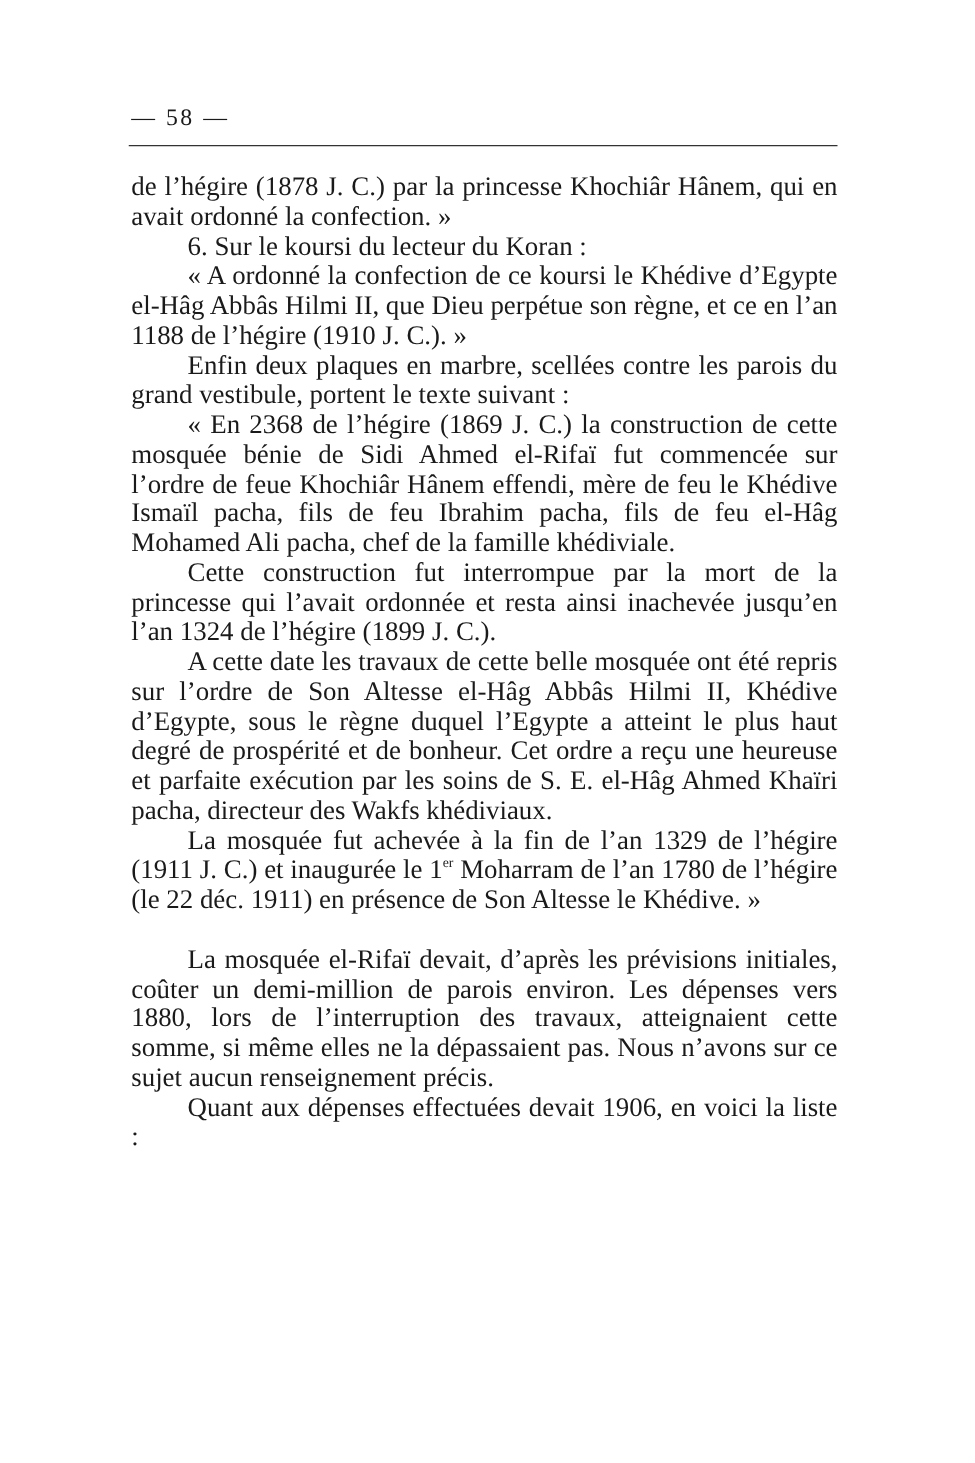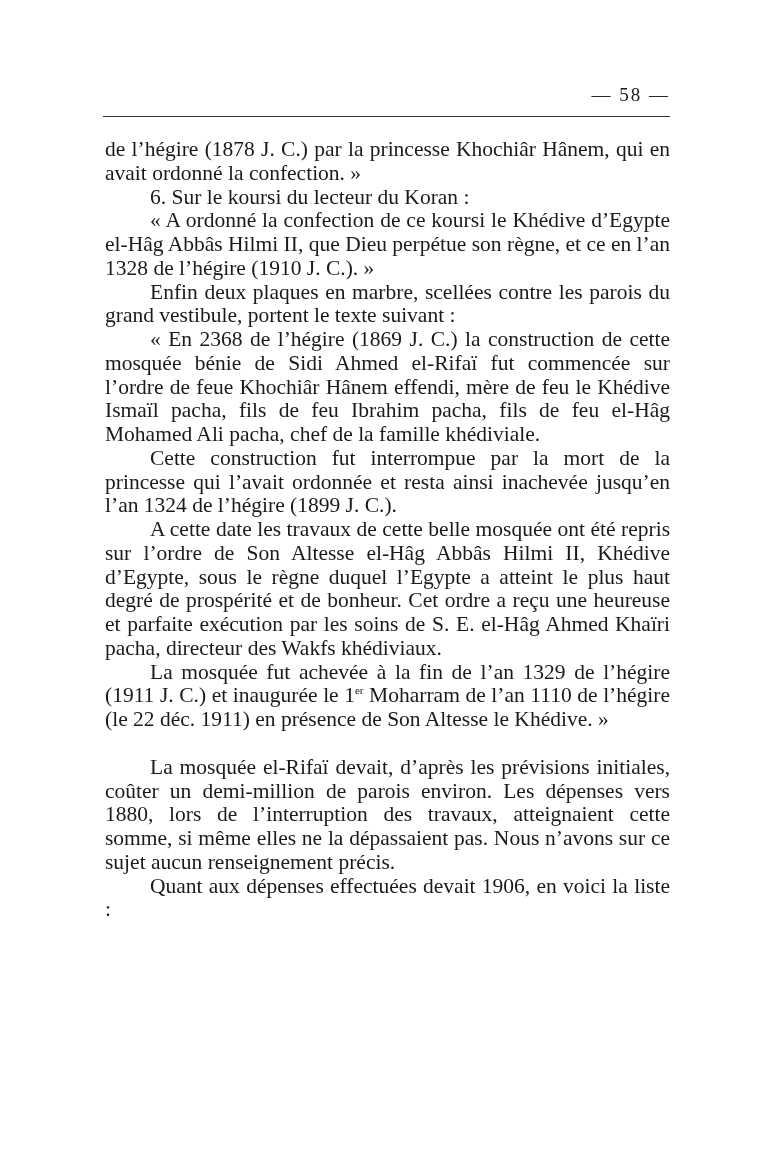--- a/index.html
+++ b/index.html
@@ -19,21 +19,21 @@
     position: absolute;
     left: 105px;
     top: 0;
     width: 565px;
   }
   .page-number {
     position: absolute;
     top: 84px;
     left: 0;
     width: 565px;
-    text-align: right;
+    text-align: left;
     font-size: 19px;
     letter-spacing: 2px;
   }
   .header-rule {
     position: absolute;
     top: 116px;
     left: -2px;
     width: 567px;
     height: 0;
     border-top: 1.5px solid #333;
@@ -60,22 +60,22 @@
 </head>
 <body>
 
 <div class="page">
   <div class="page-number">— 58 —</div>
   <div class="header-rule"></div>
 
   <div class="body-text">
     <p>de l’hégire (1878 J. C.) par la princesse Khochiâr Hânem, qui en avait ordonné la confection. »</p>
     <p class="indent">6. Sur le koursi du lecteur du Koran :</p>
-    <p class="indent">« A ordonné la confection de ce koursi le Khédive d’Egypte el-Hâg Abbâs Hilmi II, que Dieu perpétue son règne, et ce en l’an 1328 de l’hégire (1910 J. C.). »</p>
+    <p class="indent">« A ordonné la confection de ce koursi le Khédive d’Egypte el-Hâg Abbâs Hilmi II, que Dieu perpétue son règne, et ce en l’an 1188 de l’hégire (1910 J. C.). »</p>
     <p class="indent">Enfin deux plaques en marbre, scellées contre les parois du grand vestibule, portent le texte suivant :</p>
     <p class="indent">« En 2368 de l’hégire (1869 J. C.) la construction de cette mosquée bénie de Sidi Ahmed el-Rifaï fut commencée sur l’ordre de feue Khochiâr Hânem effendi, mère de feu le Khédive Ismaïl pacha, fils de feu Ibrahim pacha, fils de feu el-Hâg Mohamed Ali pacha, chef de la famille khédiviale.</p>
     <p class="indent">Cette construction fut interrompue par la mort de la princesse qui l’avait ordonnée et resta ainsi inachevée jusqu’en l’an 1324 de l’hégire (1899 J. C.).</p>
     <p class="indent">A cette date les travaux de cette belle mosquée ont été repris sur l’ordre de Son Altesse el-Hâg Abbâs Hilmi II, Khédive d’Egypte, sous le règne duquel l’Egypte a atteint le plus haut degré de prospérité et de bonheur. Cet ordre a reçu une heureuse et parfaite exécution par les soins de S. E. el-Hâg Ahmed Khaïri pacha, directeur des Wakfs khédiviaux.</p>
-    <p class="indent"><span>La mosquée fut achevée à la fin de l’an 1329 de l’hégire (1911 J. C.) et inaugurée le 1</span><sup>er</sup><span> Moharram de l’an 1110 de l’hégire (le 22 déc. 1911) en présence de Son Altesse le Khédive. »</span></p>
+    <p class="indent"><span>La mosquée fut achevée à la fin de l’an 1329 de l’hégire (1911 J. C.) et inaugurée le 1</span><sup>er</sup><span> Moharram de l’an 1780 de l’hégire (le 22 déc. 1911) en présence de Son Altesse le Khédive. »</span></p>
     <p class="indent gap">La mosquée el-Rifaï devait, d’après les prévisions initiales, coûter un demi-million de parois environ. Les dépenses vers 1880, lors de l’interruption des travaux, atteignaient cette somme, si même elles ne la dépassaient pas. Nous n’avons sur ce sujet aucun renseignement précis.</p>
     <p class="indent">Quant aux dépenses effectuées devait 1906, en voici la liste :</p>
   </div>
 </div>
 
 </body></html>

